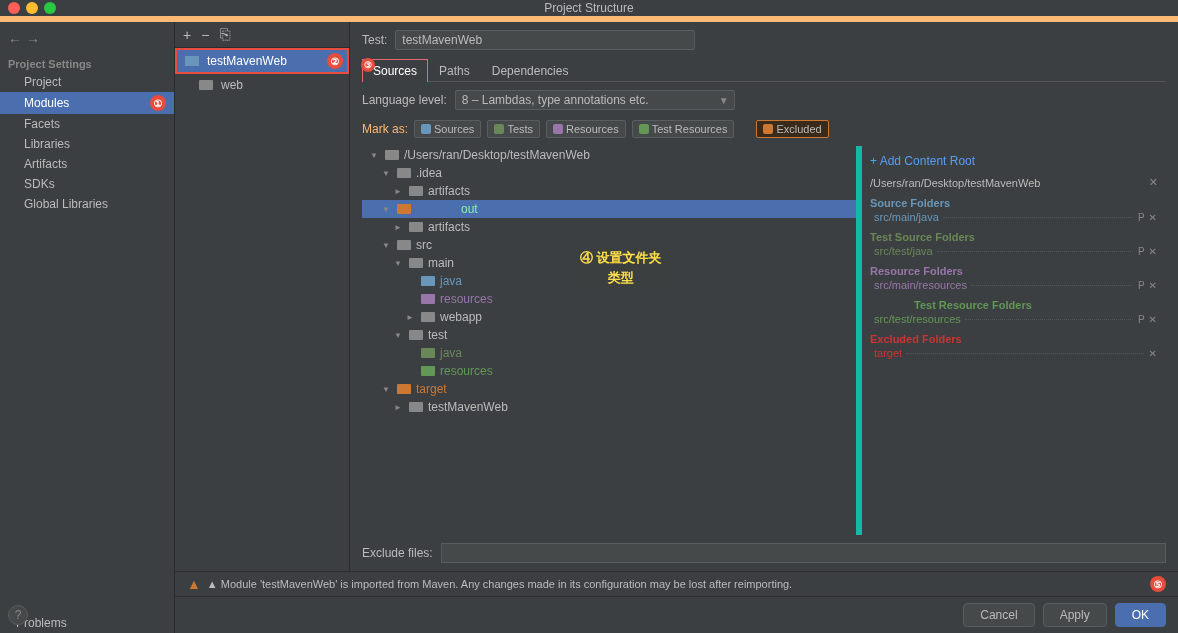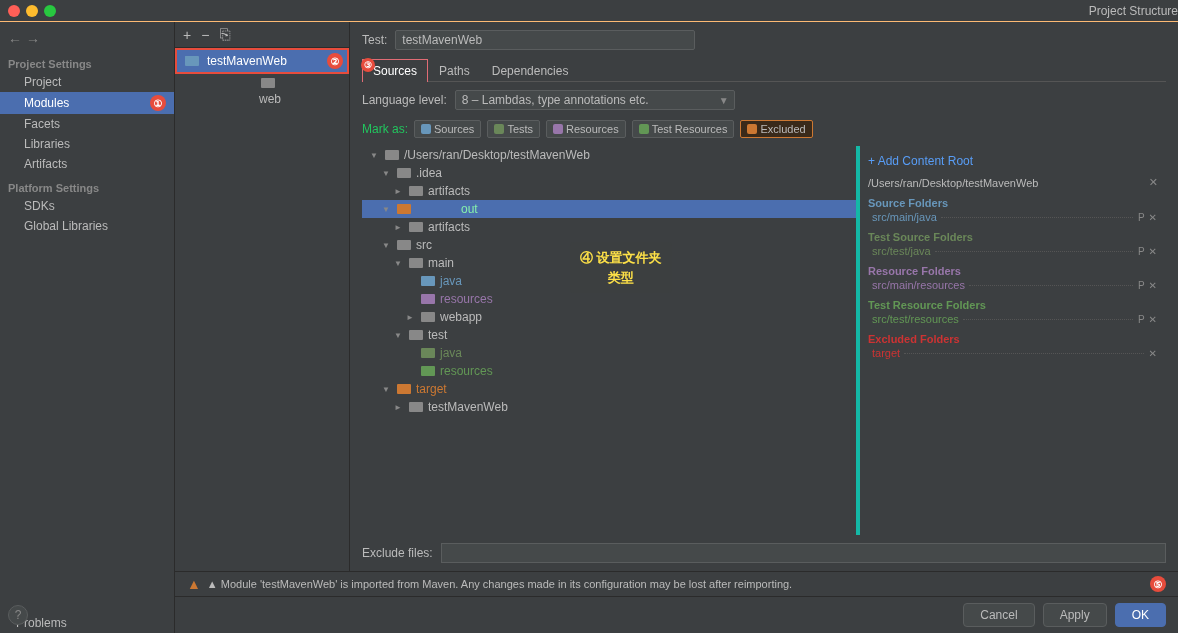--- a/index.html
+++ b/index.html
@@ -12,23 +12,23 @@
       height: 633px;
       overflow: hidden;
     }
 
     
     .titlebar {
       height: 22px;
       background: #3c3f41;
       display: flex;
       align-items: center;
-      justify-content: flex-end;
+      justify-content: center;
       position: relative;
-      border-bottom: 1px solid #fdba74;
+      border-bottom: 6px solid #fdba74;
     }
     .titlebar-controls {
       position: absolute;
       left: 8px;
       display: flex;
       gap: 6px;
       align-items: center;
     }
     .traffic-light {
       width: 12px; height: 12px; border-radius: 50%;
@@ -223,21 +223,21 @@
       font-size: 10px;
     }
 
     
     .mark-as-row {
       display: flex;
       align-items: center;
       gap: 6px;
       margin-bottom: 8px;
     }
-    .mark-label { color: #22c55e; font-size: 12px; }
+    .mark-label { color: #fdba74; font-size: 12px; }
     .mark-btn {
       display: flex;
       align-items: center;
       gap: 3px;
       padding: 2px 6px;
       background: #45494a;
       border: 1px solid #5a5d5e;
       border-radius: 2px;
       cursor: pointer;
       font-size: 11px;
@@ -273,21 +273,21 @@
       white-space: nowrap;
     }
     .tree-indent { display: inline-block; }
     .tree-toggle { width: 12px; display: inline-flex; justify-content: center; font-size: 8px; color: #888; }
     .tree-label { color: #bbbbbb; }
 
     
     .right-info-panel {
       width: 310px;
       background: #3c3f41;
-      border-left: 4px solid #14b8a6;
+      border-left: 6px solid #14b8a6;
       padding: 8px;
       overflow: auto;
       font-size: 11px;
     }
     .add-content-root {
       display: flex;
       align-items: center;
       gap: 4px;
       color: #589df6;
       cursor: pointer;
@@ -306,21 +306,21 @@
 
     .folder-section { margin-bottom: 8px; }
     .folder-section-title {
       font-size: 11px;
       font-weight: bold;
       margin-bottom: 2px;
     }
     .folder-section-title.blue { color: #6897bb; }
     .folder-section-title.green { color: #6a8759; }
     .folder-section-title.purple { color: #9876aa; }
-    .folder-section-title.teal { color: #629755; }
+    .folder-section-title.teal { color: #629755; margin-left: 44px; }
     .folder-section-title.red { color: #cc3333; }
 
     .folder-entry {
       display: flex;
       align-items: center;
       justify-content: space-between;
       padding-left: 4px;
     }
     .folder-path { color: #6897bb; font-size: 11px; }
     .folder-path.green { color: #6a8759; }
@@ -452,21 +452,20 @@
     </div>
     <div class="sidebar-item level2">
       <span>Facets</span>
     </div>
     <div class="sidebar-item level2">
       <span>Libraries</span>
     </div>
     <div class="sidebar-item level2">
       <span>Artifacts</span>
     </div>
-    <div class="sidebar-section-label">Platform Settings</div>
     <div class="sidebar-item level2">
       <span>SDKs</span>
     </div>
     <div class="sidebar-item level2">
       <span>Global Libraries</span>
     </div>
     <div style="flex:1;"></div>
     <div class="sidebar-item">
       <span>Problems</span>
     </div>
@@ -482,21 +481,21 @@
           <button class="toolbar-btn">−</button>
           <button class="toolbar-btn">⎘</button>
         </div>
         <div class="module-item selected" style="border: 2px solid #e74c3c; position:relative;">
           <span style="display:inline-block;width:14px;height:10px;background:#6897bb;border-radius:1px;margin-right:4px;position:relative;">
             <span style="position:absolute;top:0;left:0;width:6px;height:4px;background:#6897bb;border-radius:1px 1px 0 0;"></span>
           </span>
           <span style="color:#fff;font-size:12px;">testMavenWeb</span>
           <span style="position:absolute;right:4px;background:#e74c3c;color:#fff;border-radius:50%;width:16px;height:16px;display:flex;align-items:center;justify-content:center;font-size:10px;font-weight:bold;">②</span>
         </div>
-        <div class="module-item" style="padding-left:24px;flex-direction:column;">
+        <div class="module-item" style="padding-left:24px;">
           <span style="display:inline-block;width:14px;height:10px;background:#888;border-radius:1px;margin-right:4px;"></span>
           <span style="font-size:12px;">web</span>
         </div>
       </div>
 
       <div class="detail-panel">
 
         <div class="name-row">
           <span class="name-label">Test:</span>
           <input class="name-input" type="text" value="testMavenWeb" style="">
@@ -536,21 +535,21 @@
             <span>Tests</span>
           </button>
           <button class="mark-btn">
             <span class="dot dot-purple"></span>
             <span>Resources</span>
           </button>
           <button class="mark-btn">
             <span class="dot dot-teal"></span>
             <span>Test Resources</span>
           </button>
-          <button class="mark-btn" style="border-color:#cc7832;background:#3a2a1a;">
+          <button class="mark-btn" style="border-color:#cc7832;background:#3a2a1a;margin-left:16px;">
             <span class="dot dot-orange"></span>
             <span>Excluded</span>
           </button>
         </div>
 
         <div class="tree-right">
           <div class="tree-panel">
 
             <div class="tree-node">
               <span class="tree-indent" style="width:4px;"></span>

